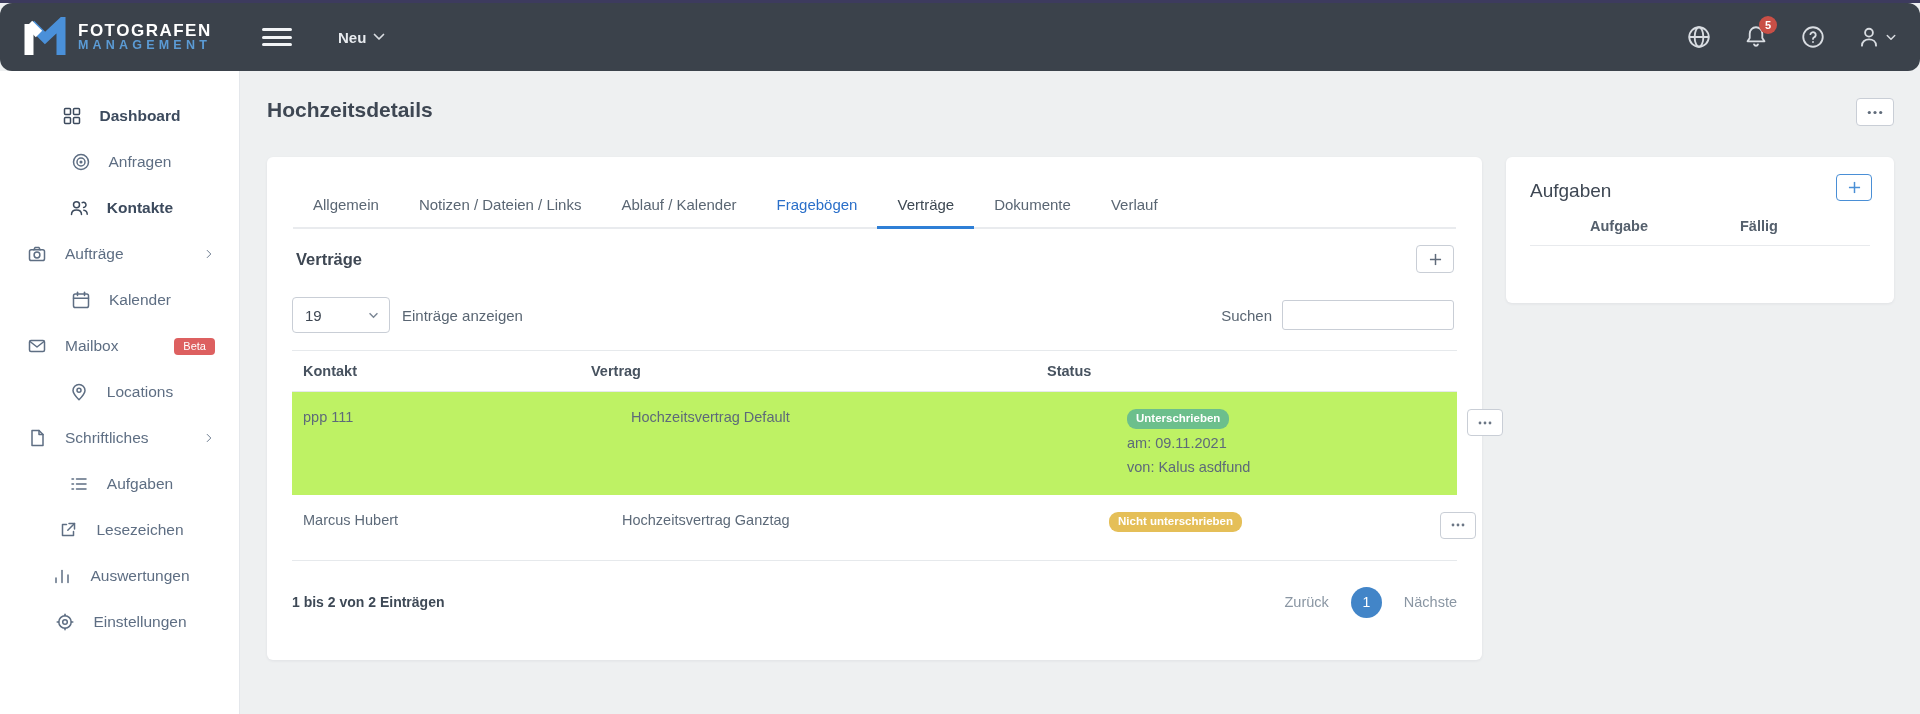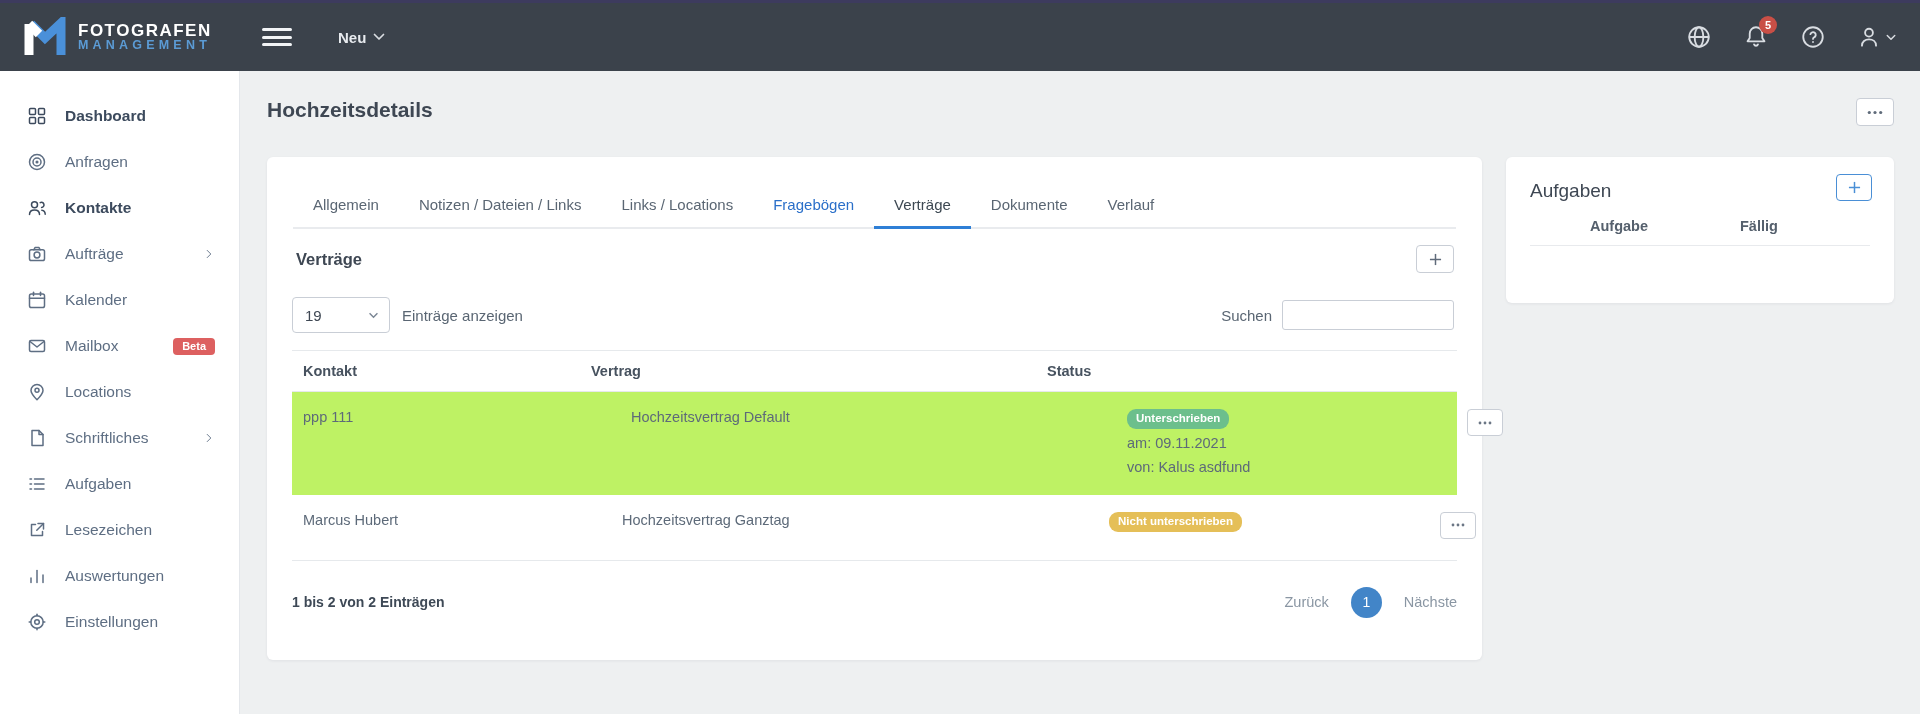--- a/index.html
+++ b/index.html
@@ -1,21 +1,21 @@
 <!DOCTYPE html>
 <html><head>
 <meta charset="utf-8">
 <style>
   * { margin:0; padding:0; box-sizing:border-box; }
   html,body { width:1920px; height:714px; overflow:hidden;
     font-family:"Liberation Sans", sans-serif; background:#eef0f1; }
 
   
   .topstrip { height:3px; background:#3d3b5e; }
-  .topbar { height:68px; background:#3b424b; display:flex; align-items:center; }
+  .topbar { height:68px; background:#3b424b; display:flex; align-items:center;border-radius:12px; }
   .brand { width:240px; display:flex; align-items:center; gap:10px; padding-left:22px; }
   .brand-text { display:flex; flex-direction:column; line-height:1.05; }
   .brand-line1 { color:#fff; font-weight:bold; font-size:17px; letter-spacing:1.5px; }
   .brand-line2 { color:#5b9bd5; font-weight:bold; font-size:12.5px; letter-spacing:4.2px; }
   .hamburger { margin-left:22px; width:30px; height:22px; display:flex; flex-direction:column;
     justify-content:space-between; cursor:pointer; padding:2px 0; }
   .hamburger div { height:3px; background:#f2f4f6; border-radius:2px; }
   .neu-btn { margin-left:46px; color:#e8ebef; font-size:15px; font-weight:bold;
     display:flex; align-items:center; gap:7px; cursor:pointer; }
   .top-spacer { flex:1; }
@@ -29,25 +29,25 @@
     align-items:center; justify-content:center; cursor:pointer; }
   .notif-badge { position:absolute; top:-7px; right:-7px; min-width:18px; height:18px;
     background:#c94f46; border-radius:50%; color:#fff; font-size:11px; font-weight:bold;
     display:flex; align-items:center; justify-content:center; }
   .user-wrap { display:flex; align-items:center; gap:4px; cursor:pointer; }
 
   
   .layout { display:flex; height:643px; }
   .sidebar { width:240px; background:#fff; border-right:1px solid #e4e7eb; padding-top:22px; }
   .side-item { height:46px; display:flex; align-items:center; gap:18px;
-    padding:0 24px 0 27px; color:#5e6e83; font-size:15.5px; cursor:pointer; }
+    padding:0 24px 0 27px; color:#5e6e83; font-size:15.5px; cursor:pointer;justify-content:center; }
   .side-item svg { flex:0 0 auto; }
   .side-item.active { color:#3c4a5d; font-weight:bold; }
   .beta-badge { margin-left:auto; background:#dd6060; color:#fff; font-size:11px;
-    font-weight:bold; padding:3px 9px; border-radius:4px; line-height:1; }
+    font-weight:normal; padding:3px 9px; border-radius:4px; line-height:1; }
   .side-chev { margin-left:auto; display:flex; }
 
   .main { flex:1; position:relative; background:#eef0f1; }
   .page-title { position:absolute; left:27px; top:27px; font-size:21px;
     color:#3e4753; font-weight:bold; }
   .icon-btn { background:#fff; border:1px solid #c9ced6; border-radius:4px;
     display:flex; align-items:center; justify-content:center; cursor:pointer; }
   .page-menu-btn { position:absolute; right:26px; top:27px; width:38px; height:28px; }
 
   .card { background:#fff; border-radius:6px; box-shadow:0 1px 3px rgba(60,70,90,.08); }
@@ -305,21 +305,21 @@
         <circle cx="2.3" cy="2.5" r="1.6" fill="#5f6b7a"></circle>
           <circle cx="8" cy="2.5" r="1.6" fill="#5f6b7a"></circle>
           <circle cx="13.7" cy="2.5" r="1.6" fill="#5f6b7a"></circle>
       </svg>
     </button>
 
     <section class="card card-main">
       <div class="tabs">
         <div class="tab">Allgemein</div>
         <div class="tab">Notizen / Dateien / Links</div>
-        <div class="tab">Links / Locations</div>
+        <div class="tab">Ablauf / Kalender</div>
         <div class="tab link">Fragebögen</div>
         <div class="tab active">Verträge</div>
         <div class="tab">Dokumente</div>
         <div class="tab">Verlauf</div>
       </div>
 
       <div class="section-row">
         <div class="section-title">Verträge</div>
         <button class="icon-btn add-btn">
           <svg width="13" height="13" viewBox="0 0 14 14">

